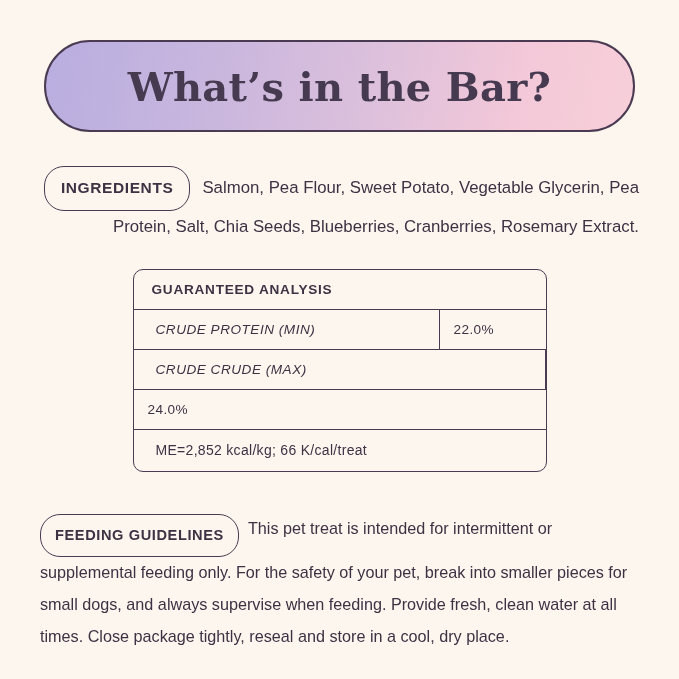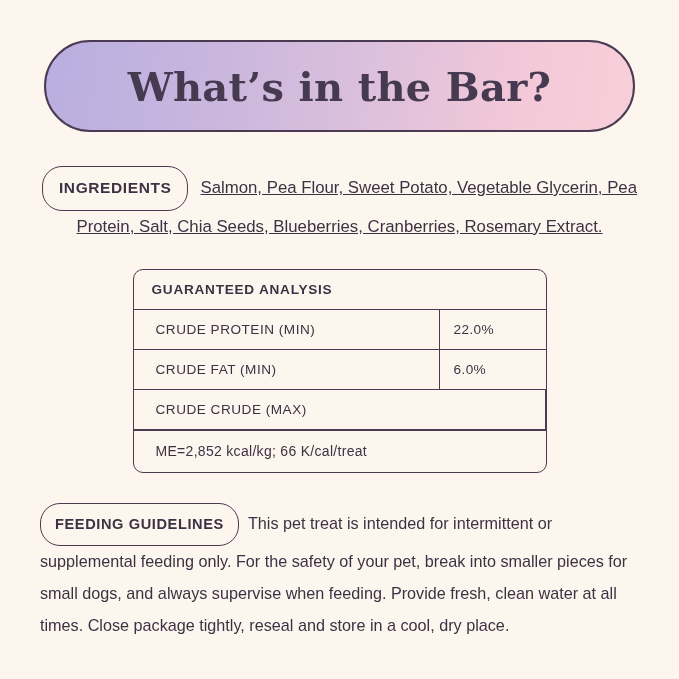--- a/index.html
+++ b/index.html
@@ -56,22 +56,21 @@
     white-space: nowrap;
     vertical-align: middle;
   }
 
   
   .ingredients {
     margin-top: 34px;
     font-size: 16.8px;
     line-height: 1.92;
     color: #3D3244;
-    text-align: center;
-    text-decoration: underline;
+    text-align: right;
   }
   .ingredients .pill {
     margin-right: 12px;
   }
   .ingredients-text {
     font-size: 16.8px;
   }
 
   
   .analysis-wrap {
@@ -92,20 +91,21 @@
   .analysis-row {
     display: flex;
     border-bottom: 1.4px solid #4A3B52;
   }
   .analysis-row .cell-label {
     flex: 1 1 auto;
     padding: 12px 10px 12px 22px;
     font-size: 13.6px;
     letter-spacing: 0.5px;
     border-right: 1.4px solid #4A3B52;
+    font-style: italic;
   }
   .analysis-row .cell-value {
     width: 106px;
     box-sizing: border-box;
     padding: 12px 10px 12px 14px;
     font-size: 13.6px;
     letter-spacing: 0.4px;
   }
   .analysis-foot {
     padding: 12px 10px 13px 22px;
@@ -117,20 +117,21 @@
   .feeding {
     margin-top: 30px;
     font-size: 16.2px;
     line-height: 1.95;
     color: #3D3244;
   }
   .feeding .pill {
     margin-right: 9px;
     font-size: 14.6px;
     padding: 6px 14px 7px 14px;
+    margin-top: 12px;
   }
 </style>
 </head>
 <body>
 
 <div class="page">
 
   <div class="banner">
     <div class="banner-title">What’s in the Bar?</div>
   </div>
@@ -140,30 +141,27 @@
   </div>
 
   <div class="analysis-wrap">
     <div class="analysis-head">GUARANTEED ANALYSIS</div>
 
     <div class="analysis-row">
       <div class="cell-label">CRUDE PROTEIN (MIN)</div>
       <div class="cell-value">22.0%</div>
     </div>
 
-    <div class="analysis-row">
-      <div class="cell-label">CRUDE FAT (MIN)</div>
-      <div class="cell-value">6.0%</div>
-    </div>
 
     <div class="analysis-row">
       <div class="cell-label">CRUDE CRUDE (MAX)</div>
     </div>
 
     <div class="analysis-row">
+      <div class="cell-value">24.0%</div>
     </div>
 
     <div class="analysis-foot">ME=2,852 kcal/kg; 66 K/cal/treat</div>
   </div>
 
   <div class="feeding">
     <span class="pill">FEEDING GUIDELINES</span><span>This pet treat is intended for intermittent or supplemental feeding only. For the safety of your pet, break into smaller pieces for small dogs, and always supervise when feeding. Provide fresh, clean water at all times. Close package tightly, reseal and store in a cool, dry place.</span>
   </div>
 
 </div>

